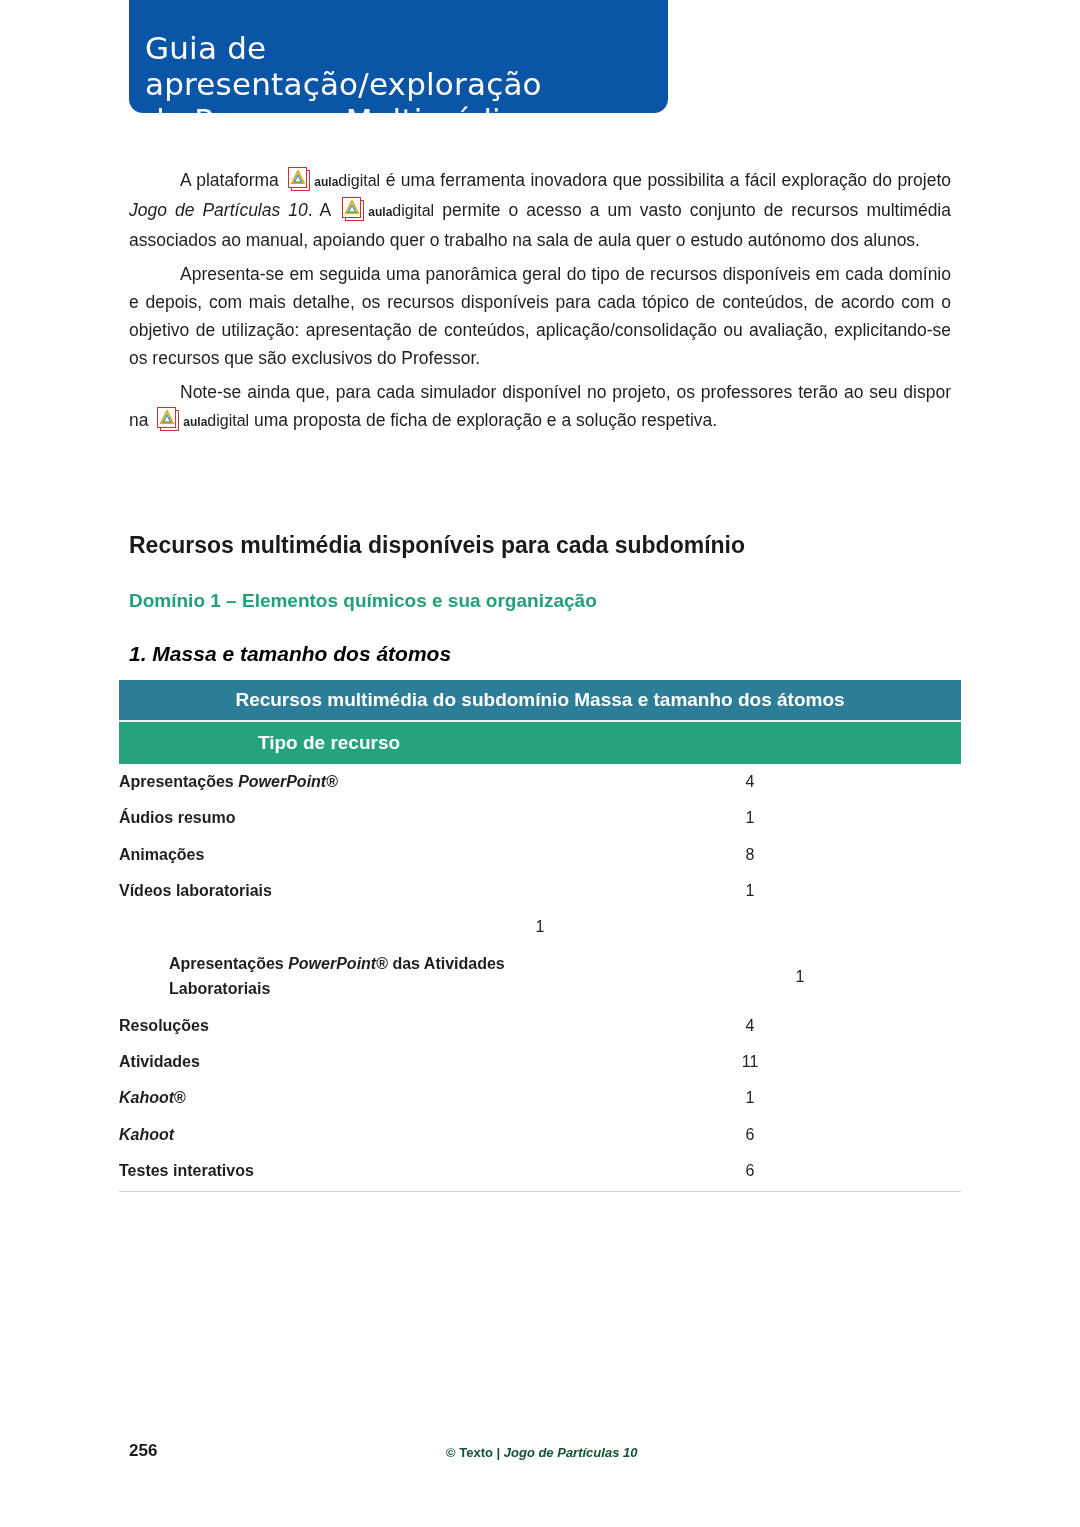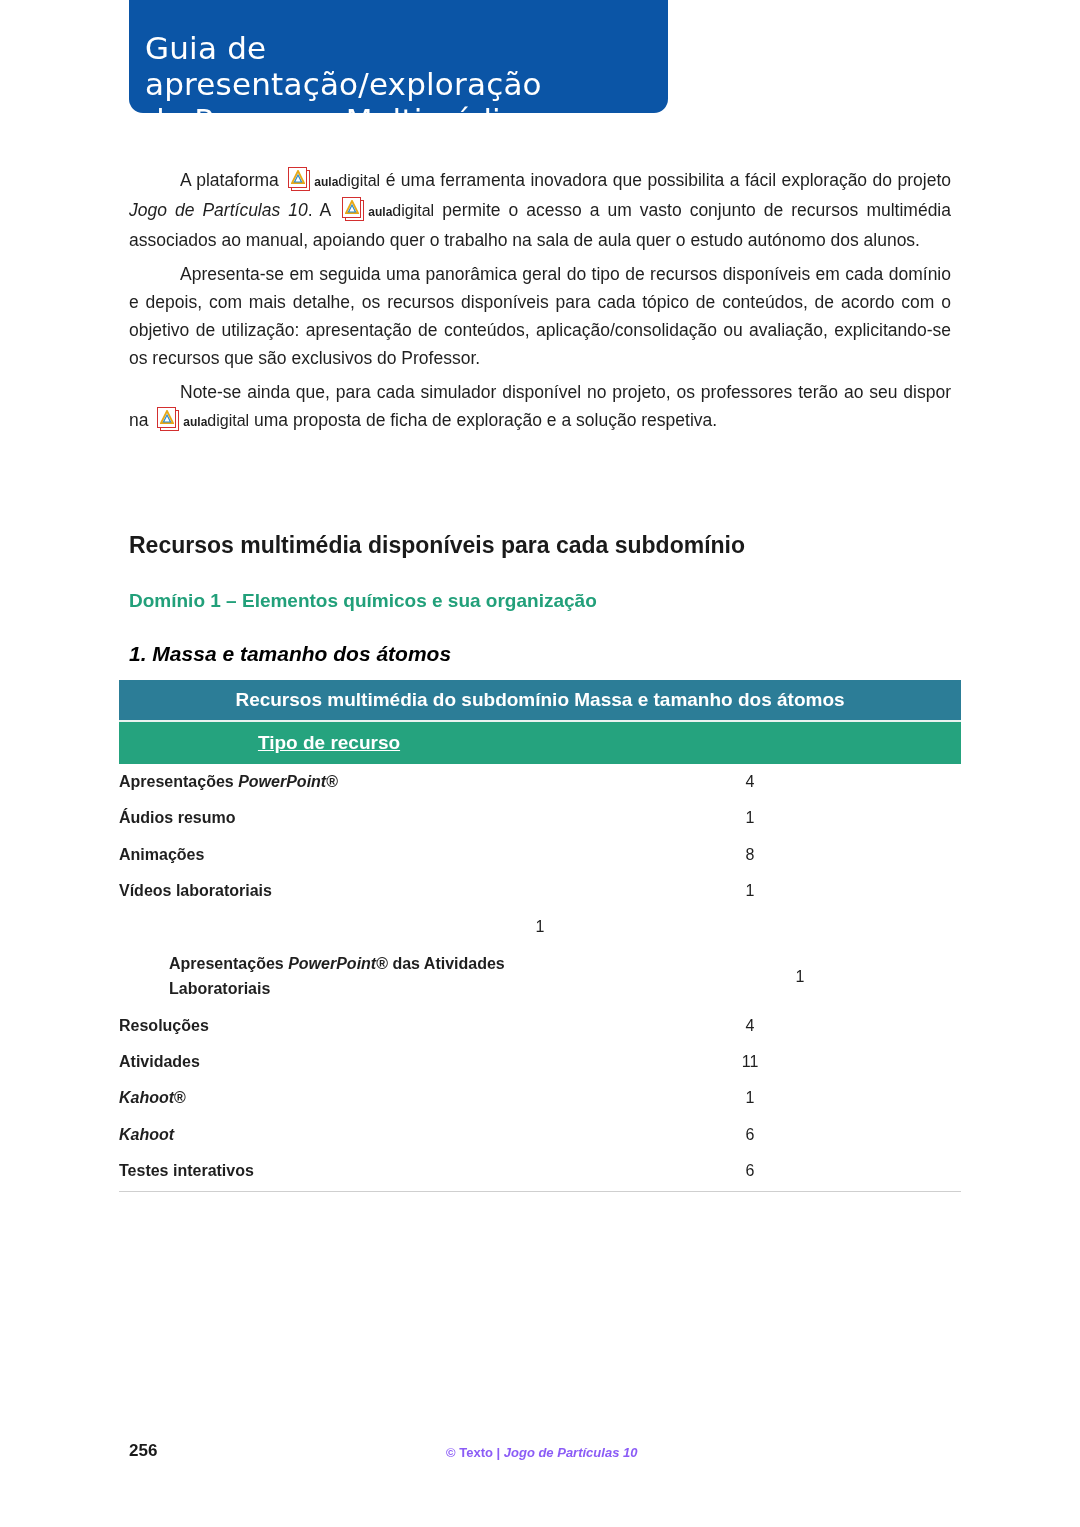--- a/index.html
+++ b/index.html
@@ -41,30 +41,30 @@
   }
   .table-wrap { position: absolute; left: 119px; top: 680px; width: 842px; }
   .tbl-caption {
     background: #2c7d97; color: #ffffff; font-weight: bold; font-size: 19px;
     text-align: center; height: 40px; line-height: 40px;
   }
   .tbl-head {
     display: flex; background: #25a37e; color: #ffffff; font-weight: bold; font-size: 19px;
     height: 42px; line-height: 42px; border-top: 2px solid #e9f3f0;
   }
-  .tbl-head .c1 { width: 420px; text-align: center; text-decoration: underline; }
+  .tbl-head .c1 { width: 420px; text-align: center; }
   .tbl-head .c2 { flex: 1; text-align: center; }
   .tbl-row { display: flex; align-items: center; min-height: 36.3px; font-size: 16px; }
   .tbl-row.tall { min-height: 62px; line-height: 25px; }
   .tbl-row .c1 { width: 420px; text-align: left; font-weight: bold; color: #1f1f1f; }
   .tbl-row .c2 { flex: 1; text-align: center; color: #1f1f1f; }
   .tbl-row .it { font-style: italic; }
   .tbl-bottom { border-bottom: 1.5px solid #cfcfcf; margin-top: 2px; }
   .footer-page { position: absolute; left: 129px; top: 1441px; font-size: 17px; font-weight: bold; color: #1a1a1a; }
-  .footer-credit { position: absolute; left: 446px; top: 1445px; font-size: 13px; font-weight: bold; color: #8b5cf6; }
+  .footer-credit { position: absolute; left: 446px; top: 1445px; font-size: 13px; font-weight: bold; color: #14532d; }
   .footer-credit .it { font-style: italic; }
 </style>
 </head>
 <body>
 
 <div class="header-banner">
   <div class="t">Guia de apresentação/exploração</div>
   <div class="t">de Recursos Multimédia</div>
 </div>
 

